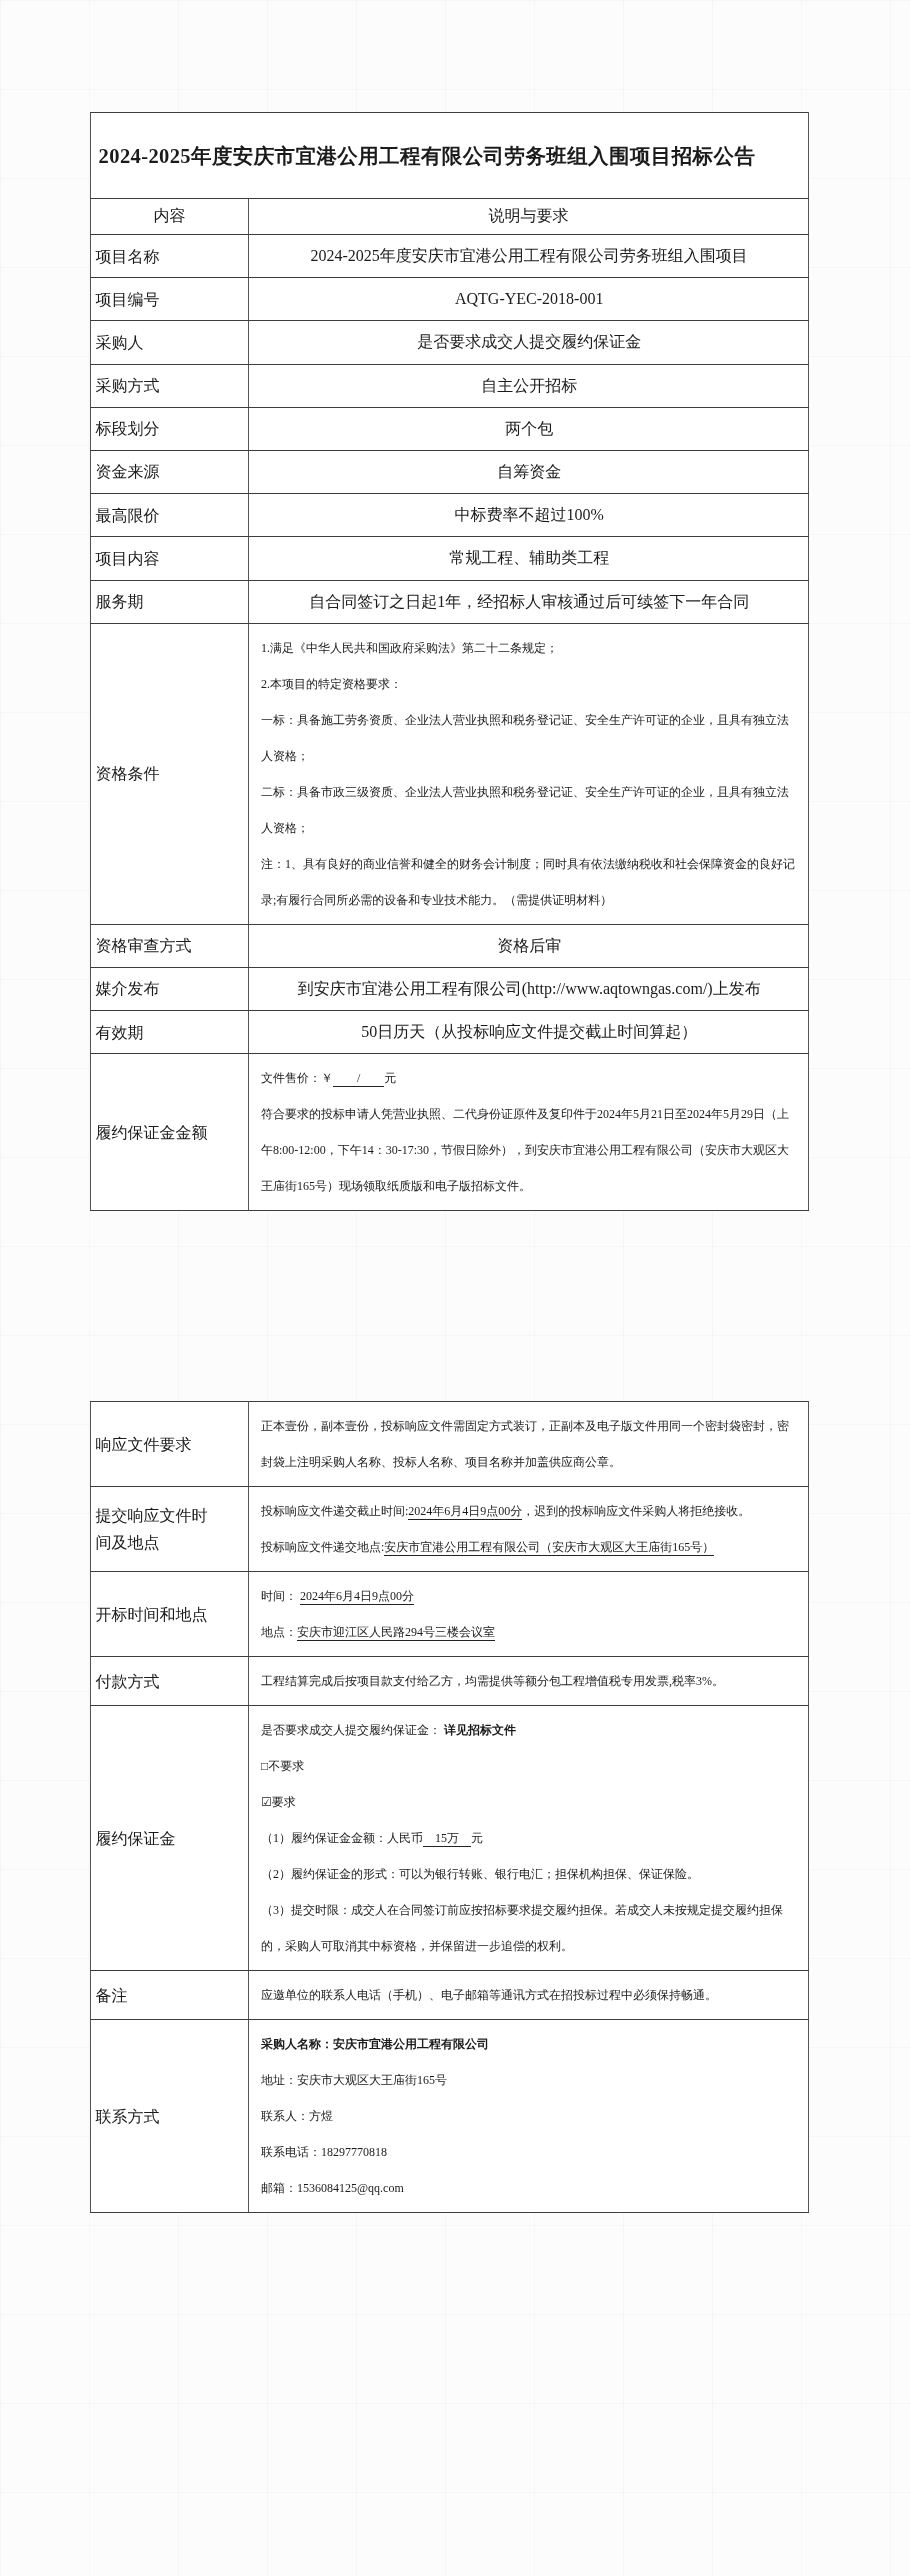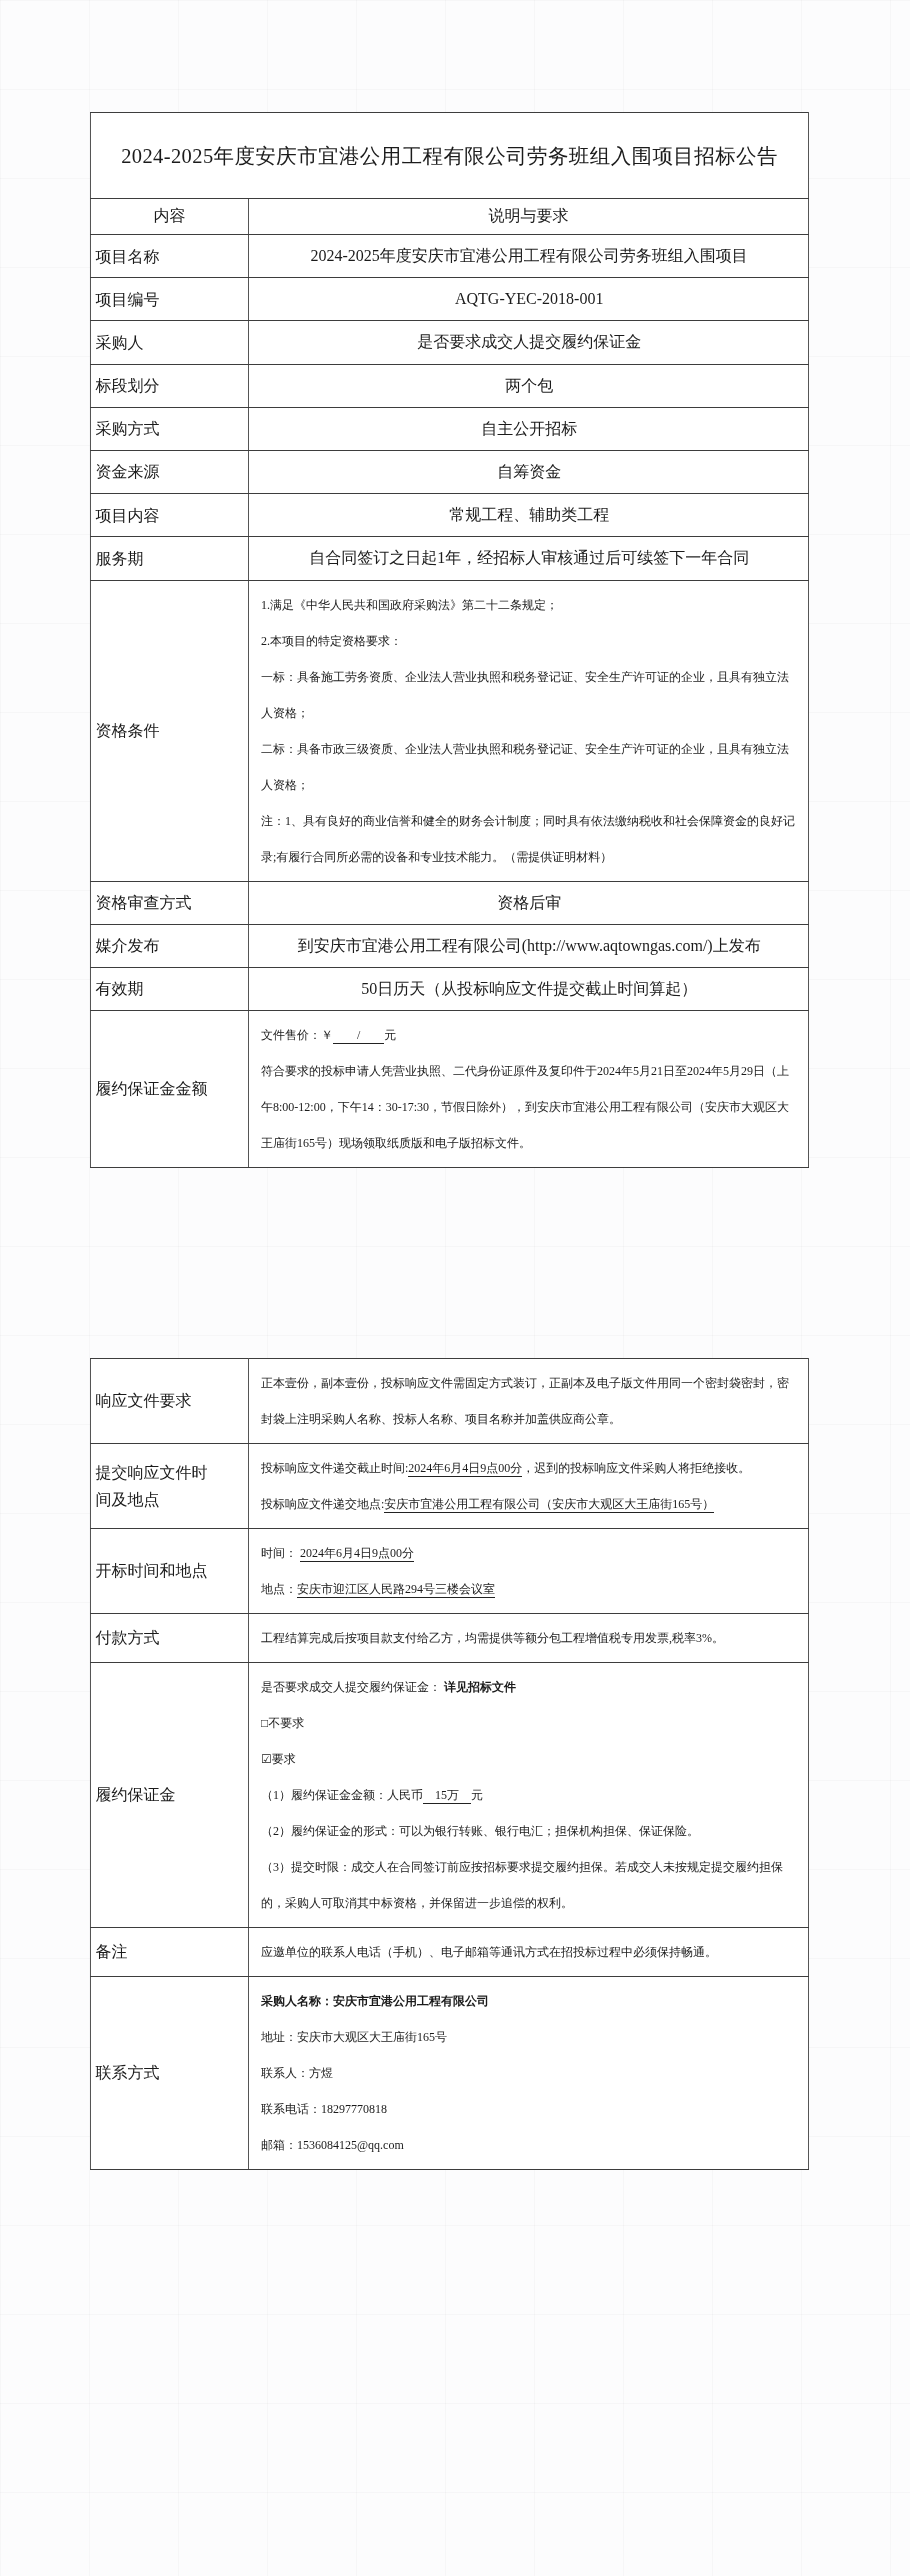--- a/index.html
+++ b/index.html
@@ -15,22 +15,22 @@
   .doc{position:absolute;left:90px;top:112px;width:719px;}
   table.t{border-collapse:collapse;width:719px;table-layout:fixed;background:#fff;}
   table.t{border:1.5px solid #3a3a3a;}
   table.t td{border:0.8px solid #555;border-top-width:1.5px;border-bottom-width:1.5px;
              border-top-color:#3d3d3d;border-bottom-color:#3d3d3d;}
   col.c-label{width:158px;}
   td.lbl{text-align:left;vertical-align:middle;font-size:16px;padding:3px 4.6px;line-height:1.7;}
   td.val{vertical-align:middle;font-size:16px;padding:4.6px 10.6px 4.6px 12px;}
   tr.single td{height:33px;}
   tr.single td.val{line-height:1.25;text-align:center;}
-  td.title-cell{height:79px;text-align:center;vertical-align:middle;
-                font-size:20.5px;font-weight:normal;letter-spacing:0.4px;padding:3px 7.6px;}
+  td.title-cell{height:79px;text-align:left;vertical-align:middle;
+                font-size:20.5px;font-weight:bold;letter-spacing:0.4px;padding:3px 7.6px;}
   tr.head td{height:33px;text-align:center;vertical-align:middle;font-size:16px;}
   td.rich{line-height:36px;padding:6px 10.6px 6px 12px;vertical-align:middle;}
   .ln{display:block;}
   .u{border-bottom:0.8px solid #222;padding-bottom:0.8px;}
   .b{font-weight:bold;}
   .gap2{height:190px;}
   table.t2rows td.rich{line-height:36px;}
 </style>
 </head>
 <body>
@@ -57,30 +57,34 @@
     </tr>
     <tr class="single">
       <td class="lbl">项目编号</td>
       <td class="val">AQTG-YEC-2018-001</td>
     </tr>
     <tr class="single">
       <td class="lbl">采购人</td>
       <td class="val">是否要求成交人提交履约保证金</td>
     </tr>
     <tr class="single">
+      <td class="lbl">采购方式</td>
+      <td class="val">自主公开招标</td>
+    </tr>
+    <tr class="single">
       <td class="lbl">标段划分</td>
       <td class="val">两个包</td>
     </tr>
     <tr class="single">
-      <td class="lbl">采购方式</td>
-      <td class="val">自主公开招标</td>
-    </tr>
-    <tr class="single">
       <td class="lbl">资金来源</td>
       <td class="val">自筹资金</td>
+    </tr>
+    <tr class="single">
+      <td class="lbl">最高限价</td>
+      <td class="val">中标费率不超过100%</td>
     </tr>
     <tr class="single">
       <td class="lbl">项目内容</td>
       <td class="val">常规工程、辅助类工程</td>
     </tr>
     <tr class="single">
       <td class="lbl">服务期</td>
       <td class="val">自合同签订之日起1年，经招标人审核通过后可续签下一年合同</td>
     </tr>
 

